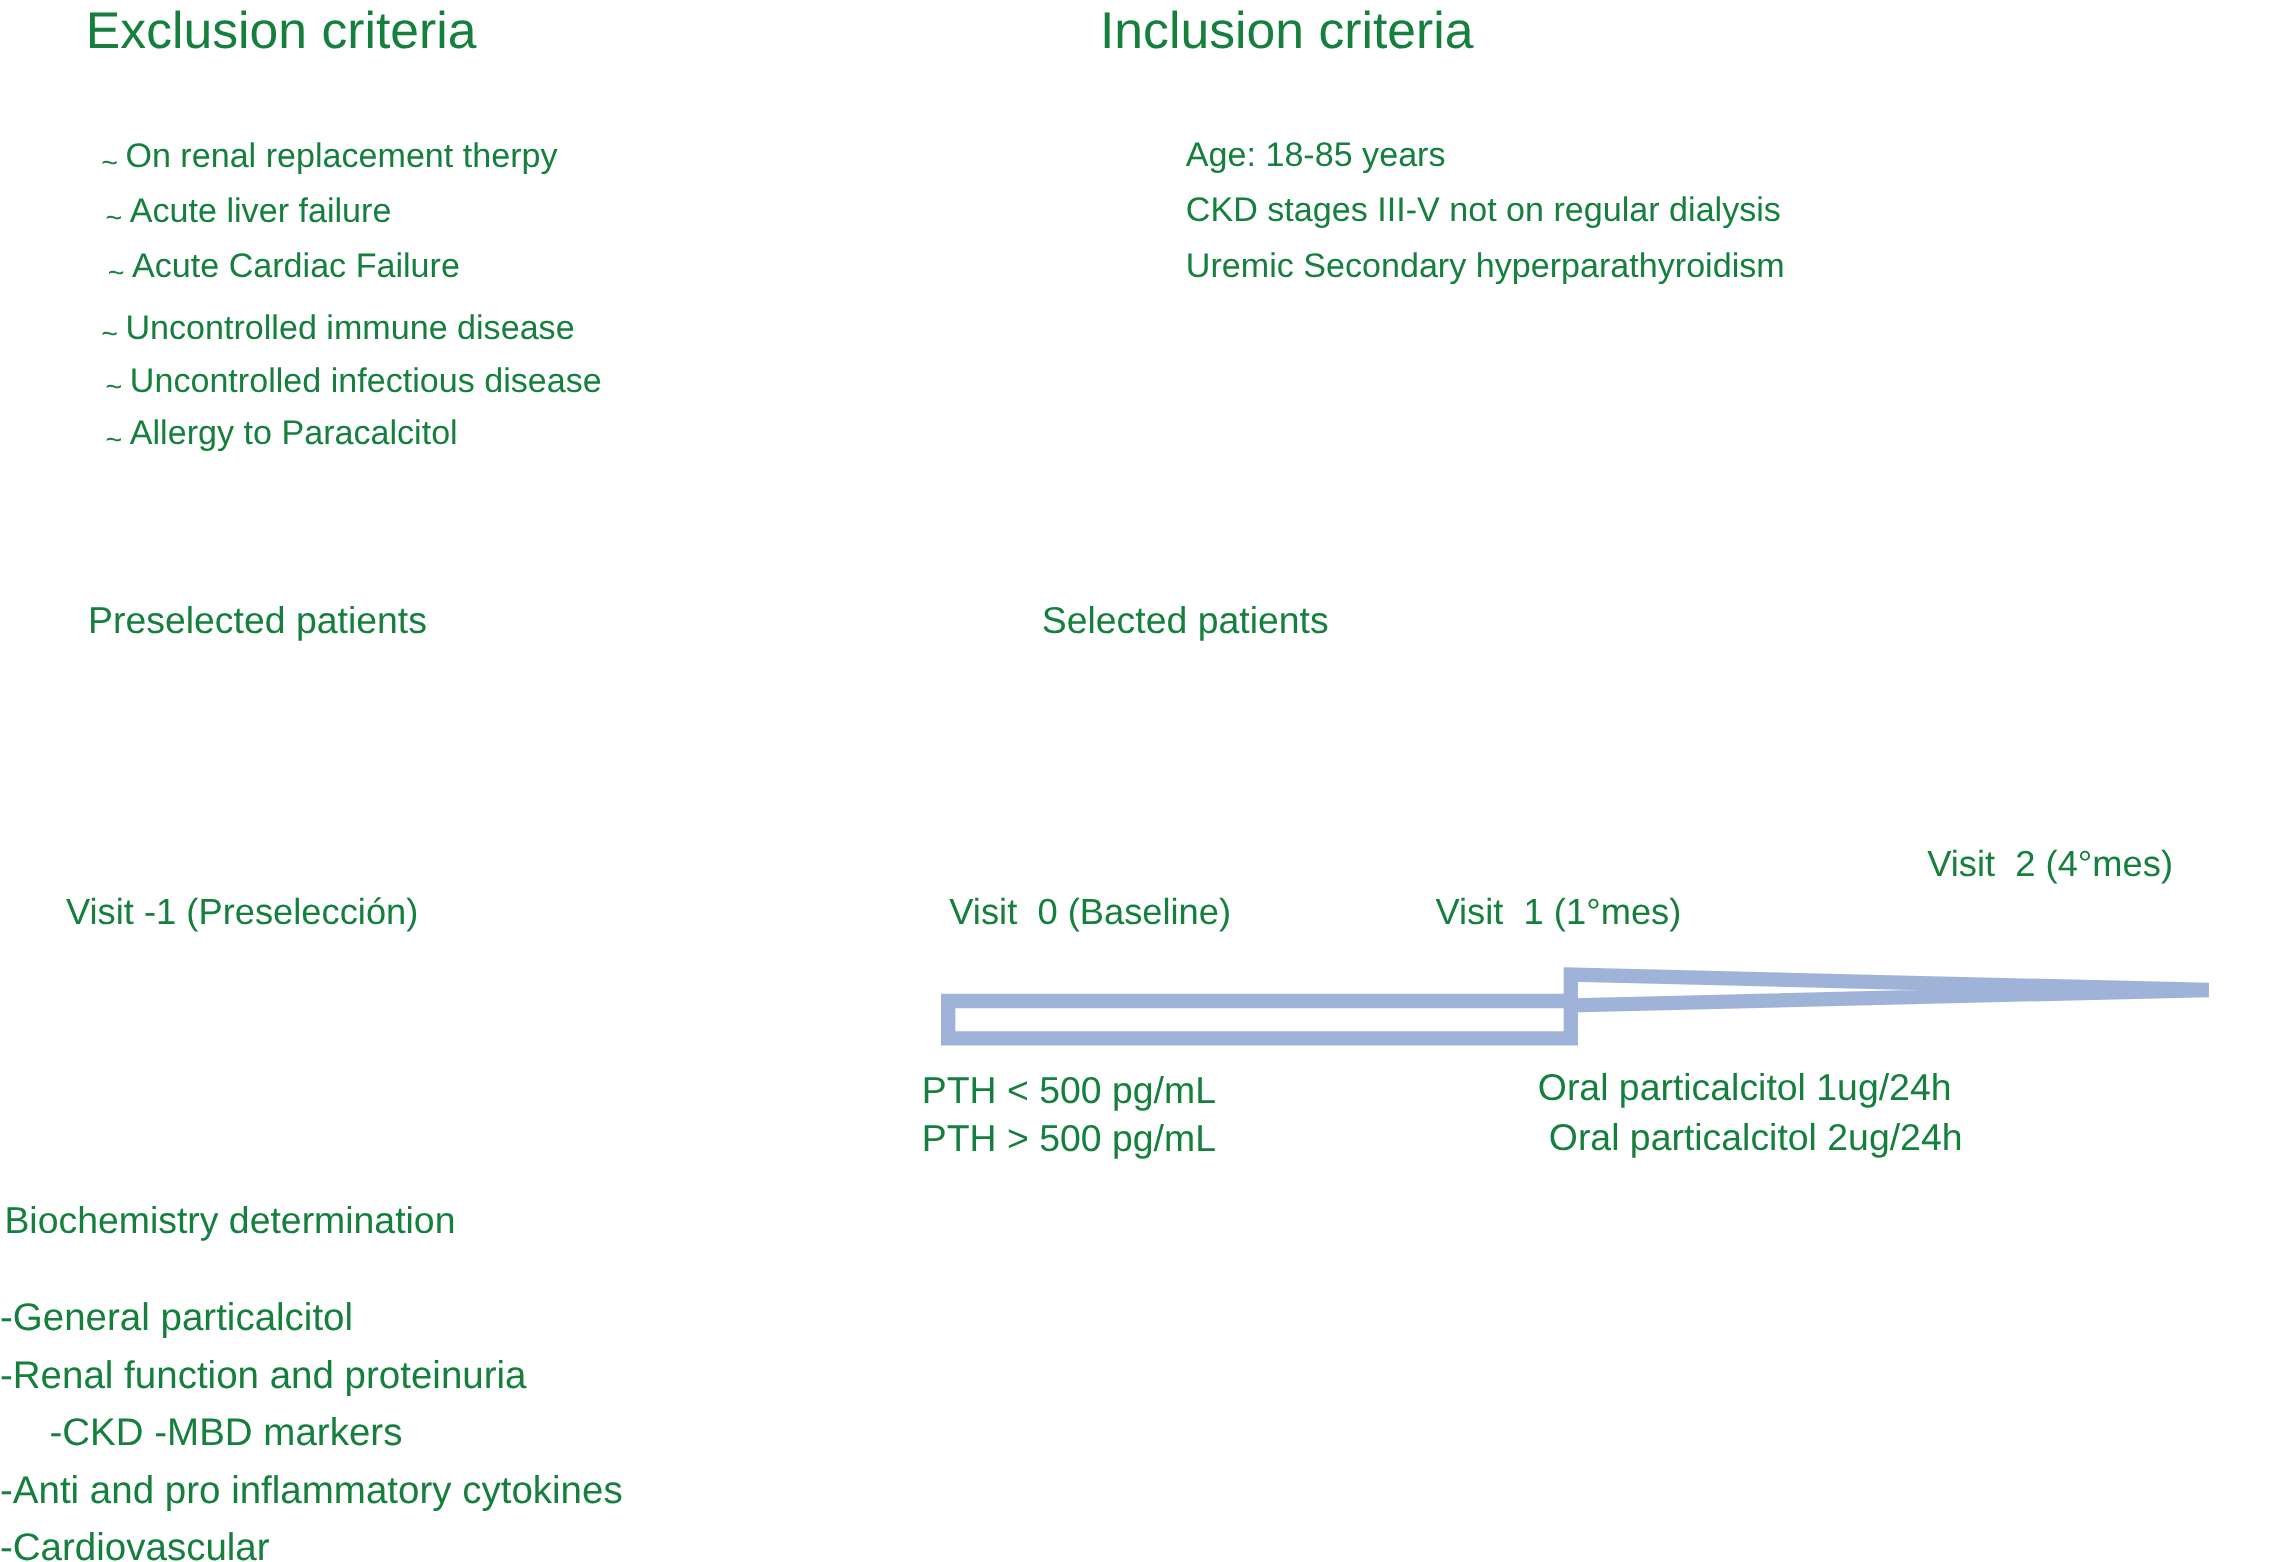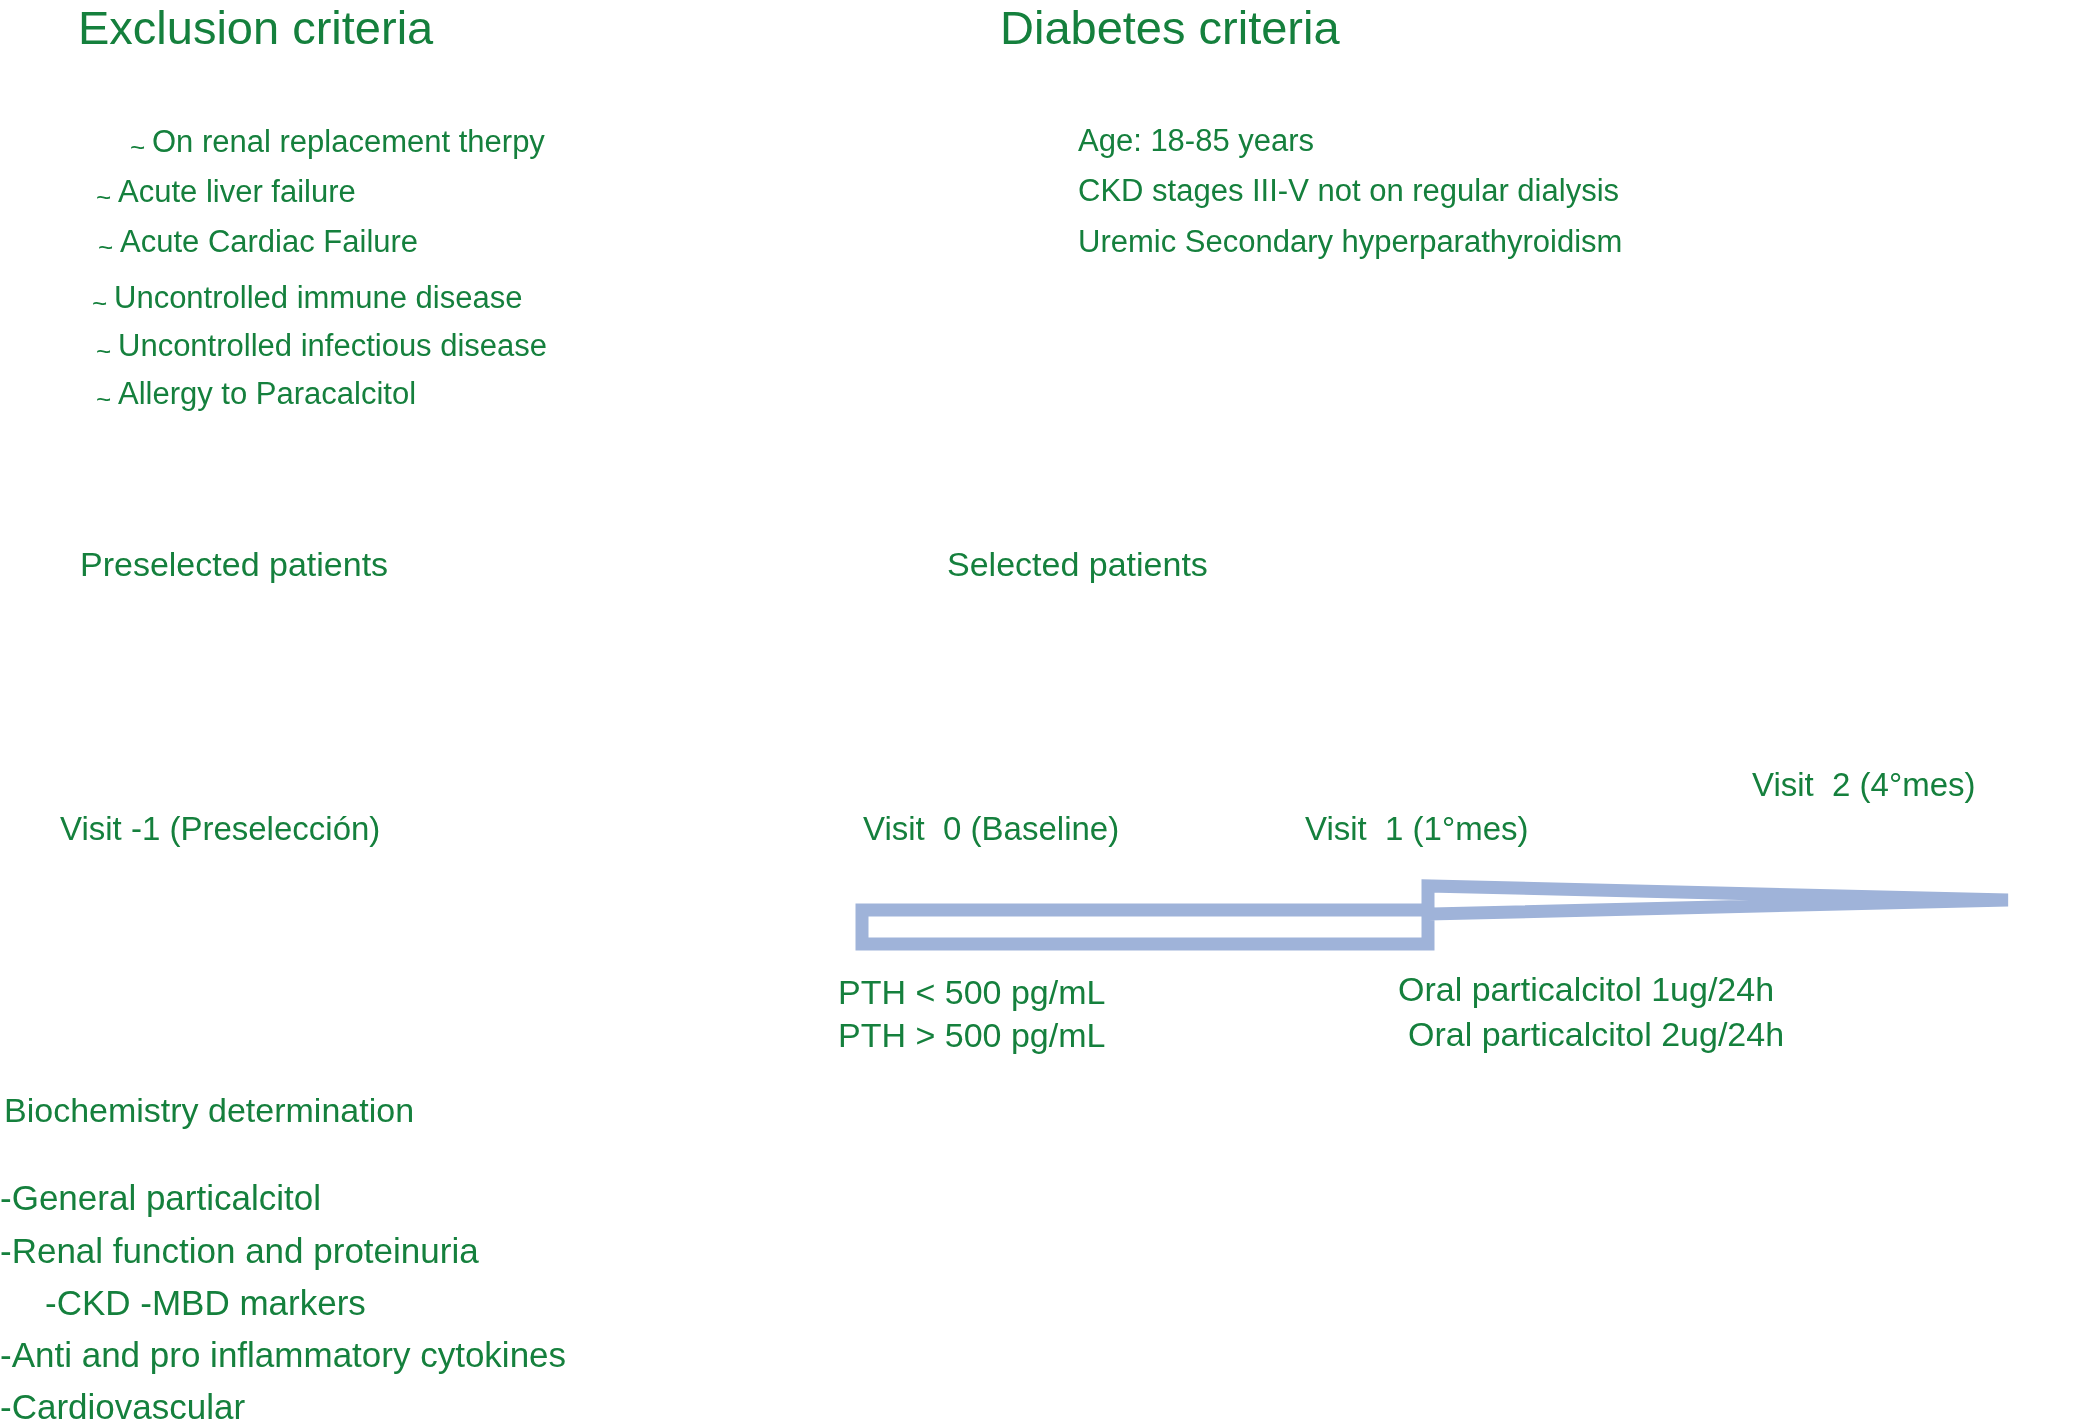--- a/index.html
+++ b/index.html
@@ -109,33 +109,33 @@
     line-height: 1;
   }
 </style>
 </head>
 <body>
 
 <div id="canvas">
 
   <div class="abs section-title" style="left:78px; top:4px;">Exclusion criteria</div>
 
-  <div class="abs criteria-item" style="left:92px; top:126px;margin-left:38px;"><span class="bullet-tilde">~</span><span>On renal replacement therpy</span></div>
+  <div class="abs criteria-item" style="left:92px; top:126px;"><span class="bullet-tilde">~</span><span>On renal replacement therpy</span></div>
 
   <div class="abs criteria-item" style="left:96px; top:176px;"><span class="bullet-tilde">~</span><span>Acute liver failure</span></div>
 
   <div class="abs criteria-item" style="left:98px; top:226px;"><span class="bullet-tilde">~</span><span>Acute Cardiac Failure</span></div>
 
   <div class="abs criteria-item" style="left:92px; top:282px;"><span class="bullet-tilde">~</span><span>Uncontrolled immune disease</span></div>
 
   <div class="abs criteria-item" style="left:96px; top:330px;"><span class="bullet-tilde">~</span><span>Uncontrolled infectious disease</span></div>
 
   <div class="abs criteria-item" style="left:96px; top:378px;"><span class="bullet-tilde">~</span><span>Allergy to Paracalcitol</span></div>
 
-  <div class="abs section-title" style="left:1000px; top:4px;">Diabetes criteria</div>
+  <div class="abs section-title" style="left:1000px; top:4px;">Inclusion criteria</div>
 
   <div class="abs inclusion-item" style="left:1078px; top:125px;">Age: 18-85 years</div>
 
   <div class="abs inclusion-item" style="left:1078px; top:175px;">CKD stages III-V not on regular dialysis</div>
 
   <div class="abs inclusion-item" style="left:1078px; top:226px;">Uremic Secondary hyperparathyroidism</div>
 
   <div class="abs column-caption" style="left:80px; top:547px;">Preselected patients</div>
 
   <div class="abs column-caption" style="left:947px; top:547px;">Selected patients</div>

